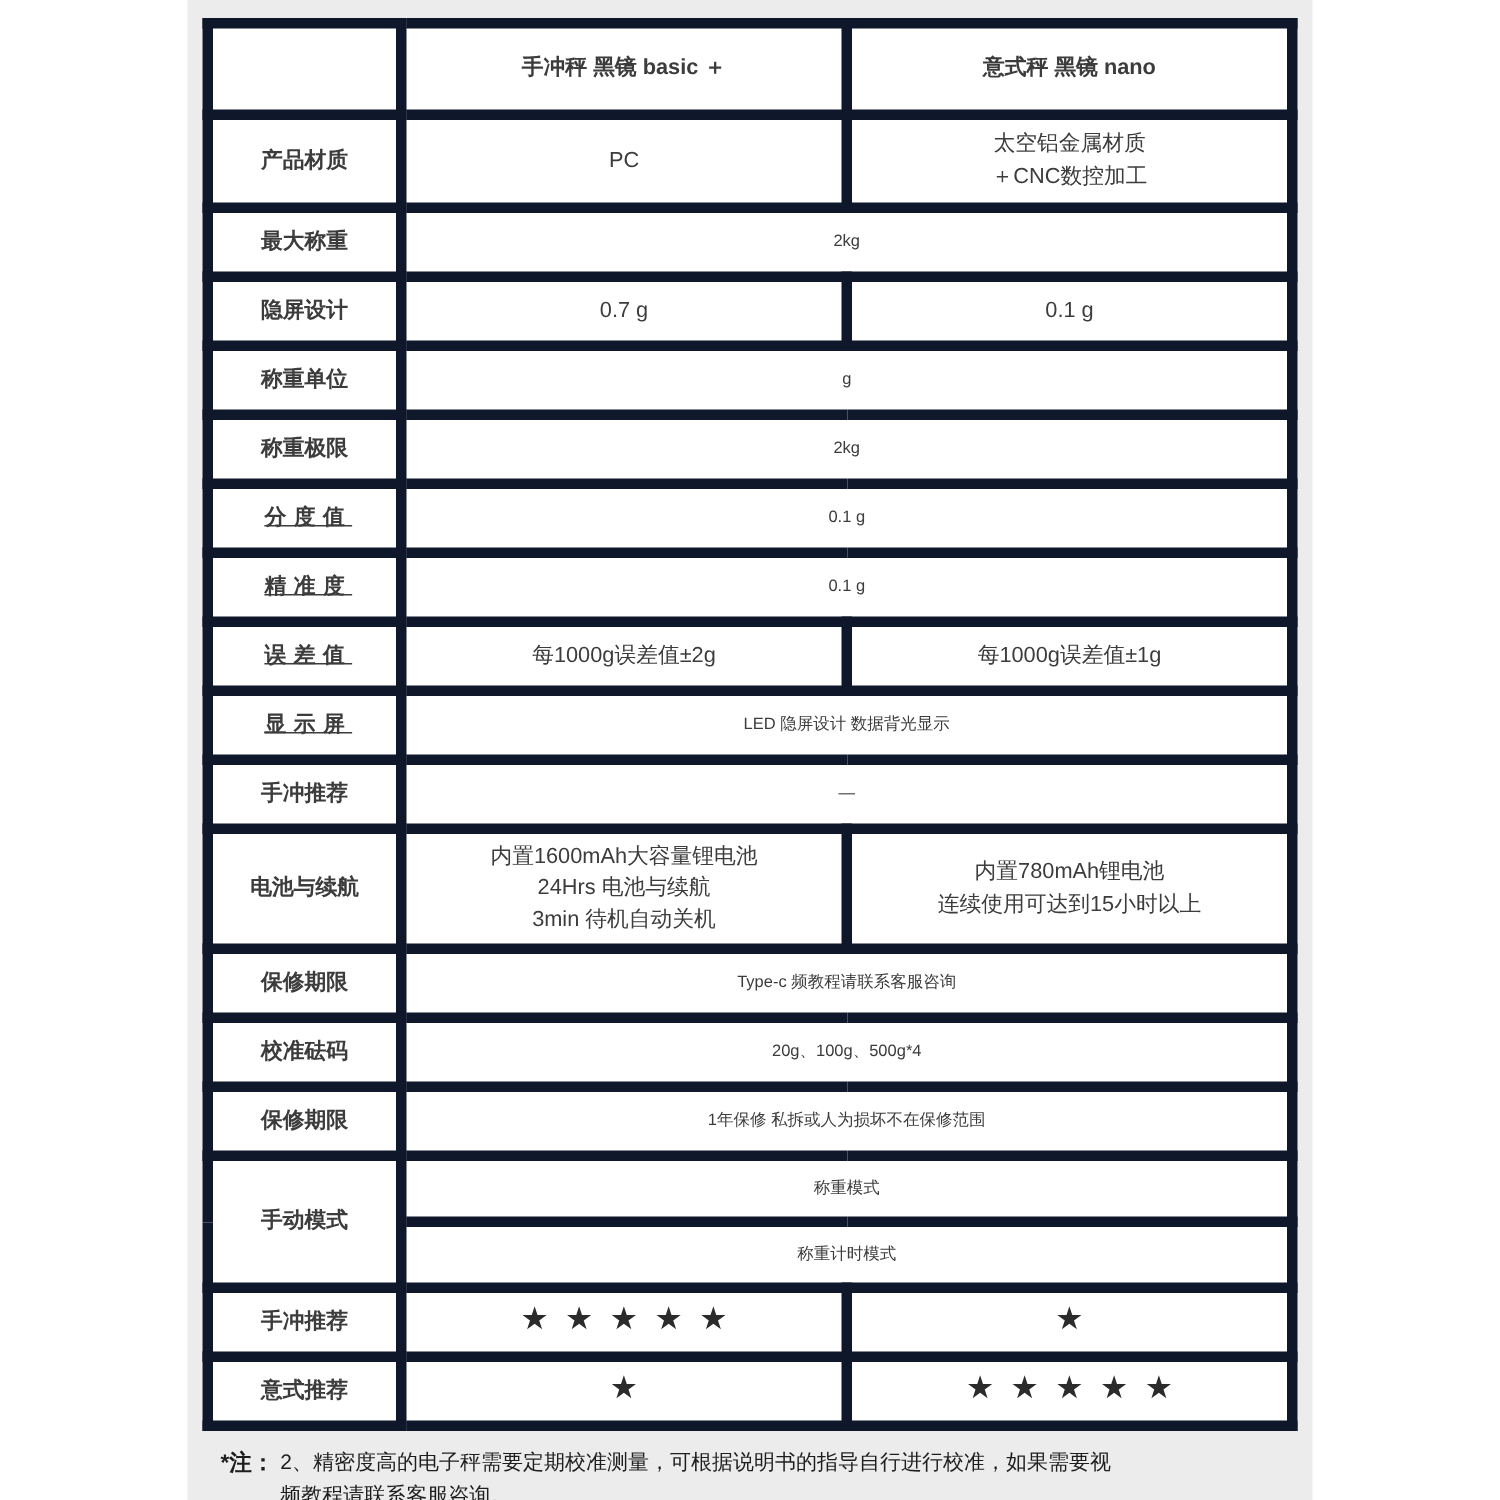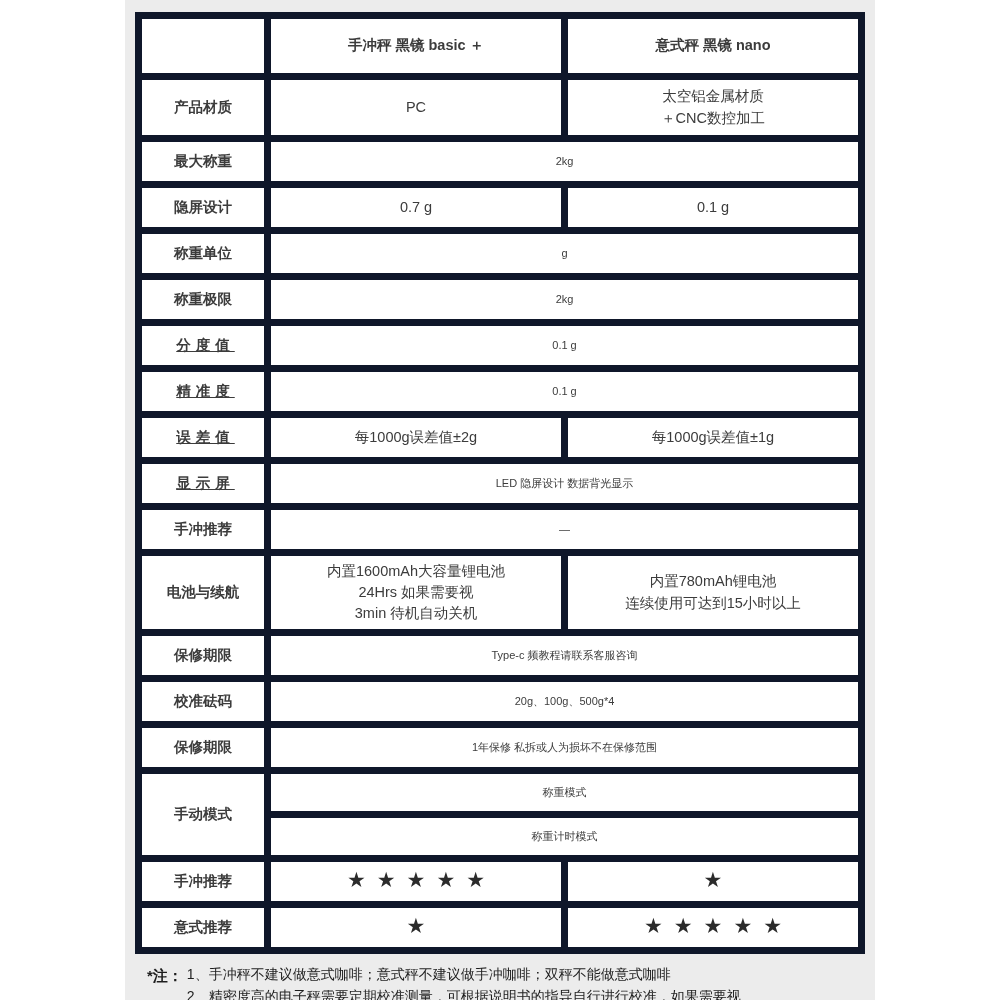--- a/index.html
+++ b/index.html
@@ -197,21 +197,21 @@
 
         <tr class="r46">
           <td class="lbl">手冲推荐</td>
           <td class="val big" colspan="2">—</td>
         </tr>
 
         <tr class="r80">
           <td class="lbl">电池与续航</td>
           <td class="val">
             <span>内置1600mAh大容量锂电池</span><br>
-            <span>24Hrs 如果需要视</span><br>
+            <span>24Hrs 电池与续航</span><br>
             <span>3min 待机自动关机</span>
           </td>
           <td class="val">
             <span>内置780mAh锂电池</span><br>
             <span>连续使用可达到15小时以上</span>
           </td>
         </tr>
 
         <tr class="r46">
           <td class="lbl">保修期限</td>
@@ -255,20 +255,19 @@
             <span class="stars">★★★★★</span>
           </td>
         </tr>
 
       </tbody>
     </table>
 
     <div class="note">
       <span class="note-mark">*注：</span>
       <span class="note-body">
-        <span class="note-line">1、手冲秤不建议做意式咖啡；意式秤不建议做手冲咖啡；双秤不能做意式咖啡</span>
         <span class="note-line">2、精密度高的电子秤需要定期校准测量，可根据说明书的指导自行进行校准，如果需要视</span>
         <span class="note-line">频教程请联系客服咨询。</span>
       </span>
     </div>
 
   </div>
 </div>
 
 </body></html>

